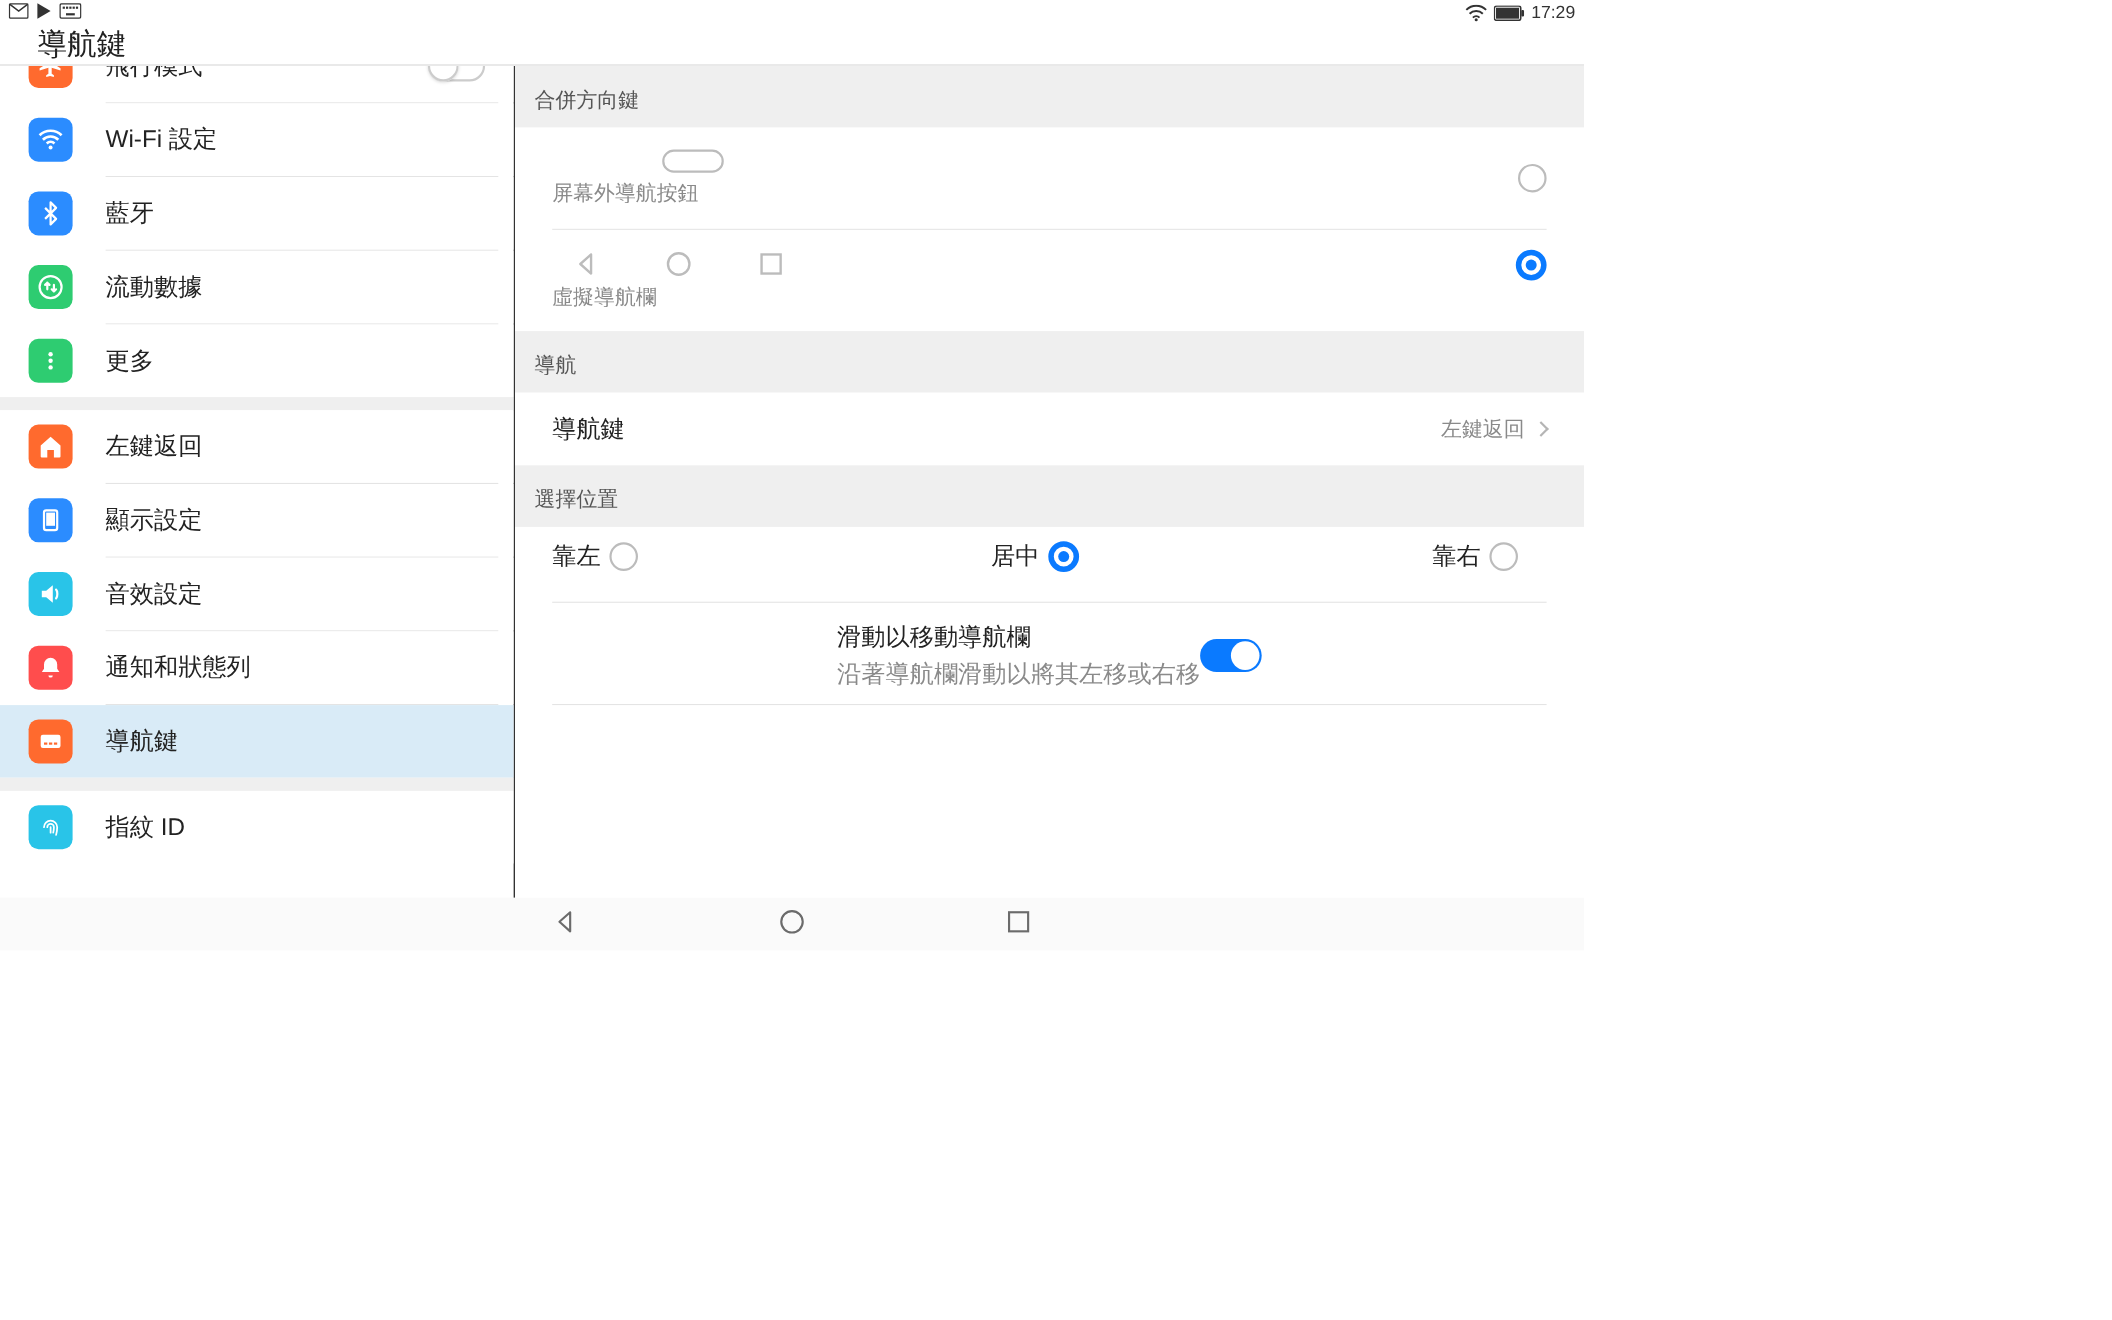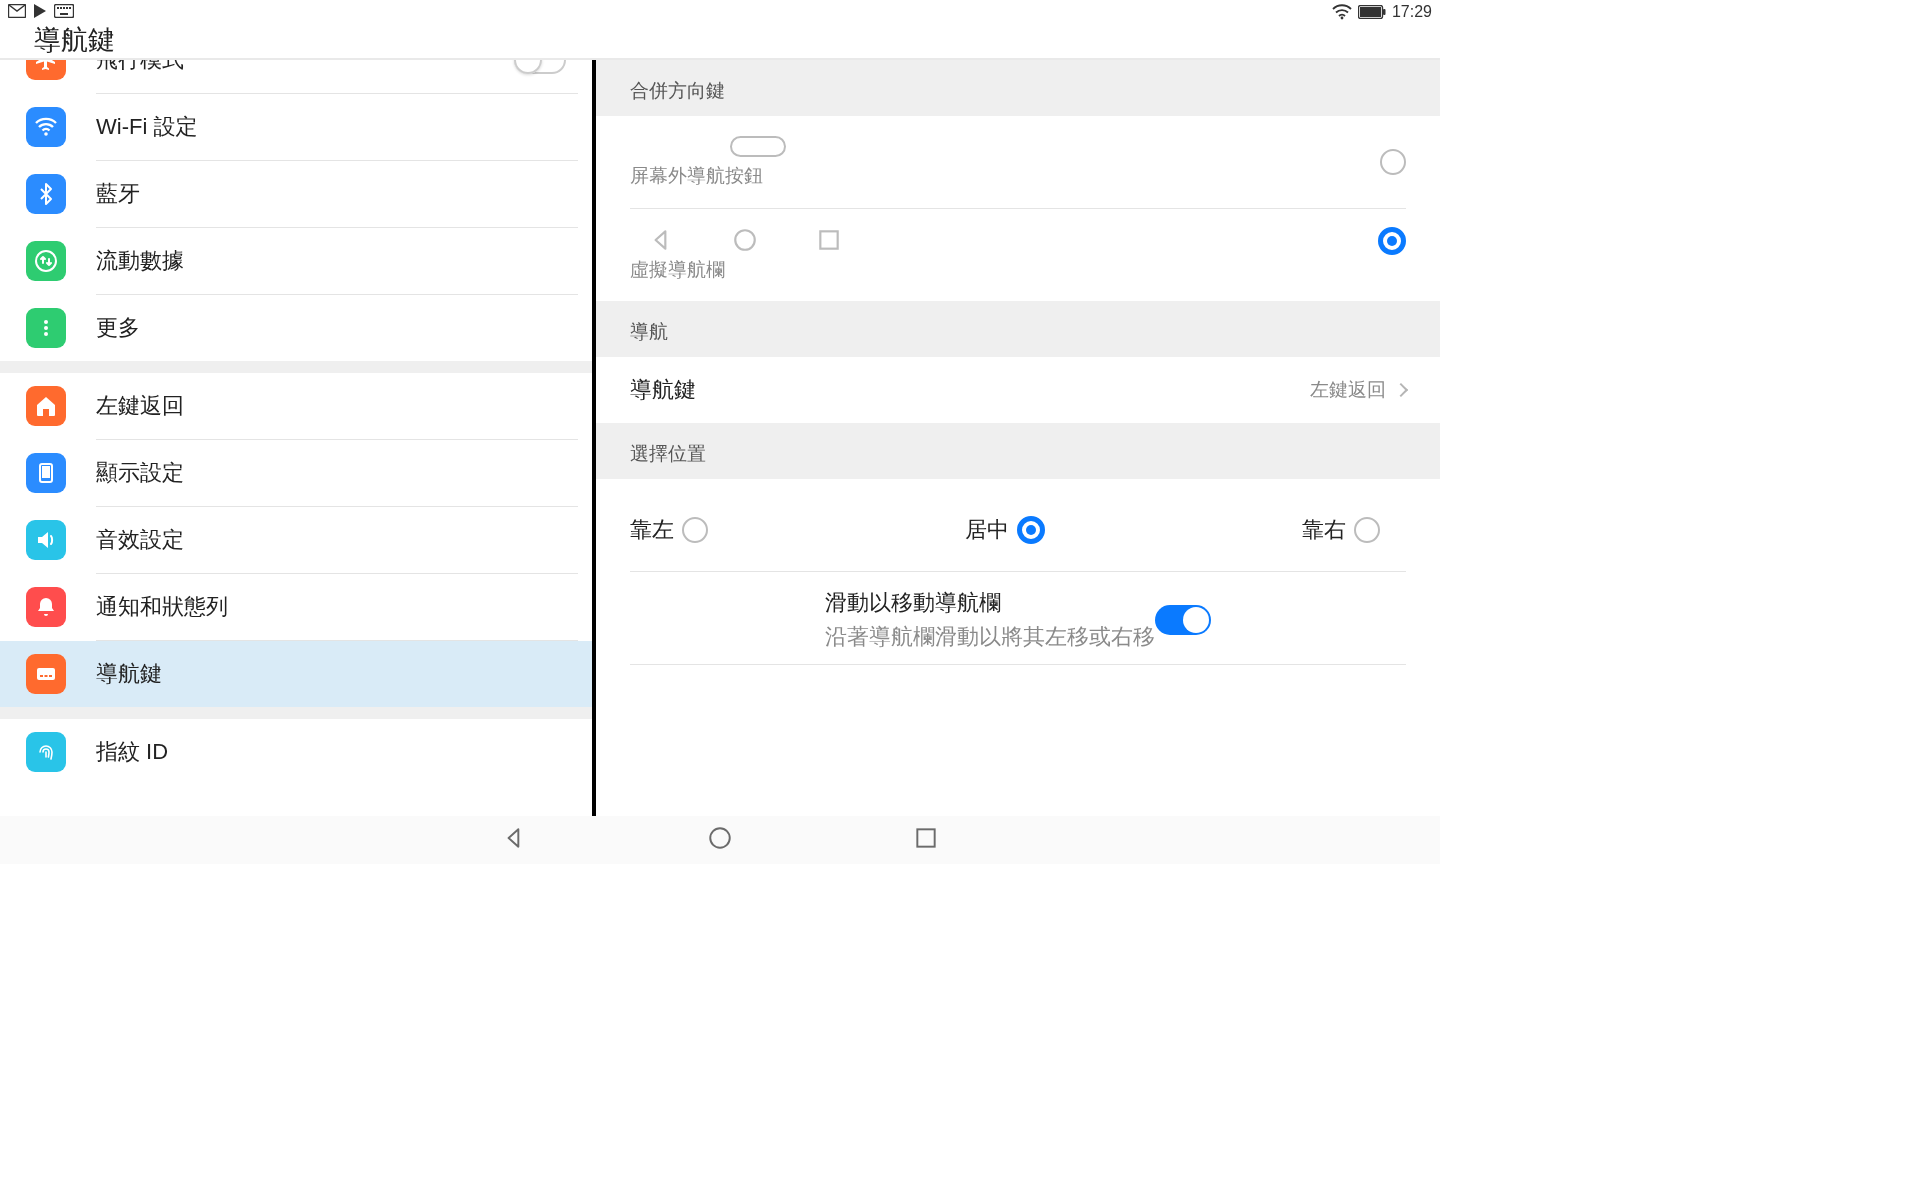--- a/index.html
+++ b/index.html
@@ -18,21 +18,21 @@
 .status-right svg { display: block; }
 
 .pane-header {
   height: 74px; display: flex; align-items: center;
   padding: 0 28px 0 34px; font-size: 27px; color: #222; font-weight: 500;
 }
 .pane-header.detail { padding-left: 34px; }
 .header-sep { height: 2px; background: #e9e9e9; }
 
 .main { display: flex; height: 756px; }
-.sidebar { width: 596px; height: 100%; overflow: hidden; position: relative; border-right: 4px solid #000000; }
+.sidebar { width: 468px; height: 100%; overflow: hidden; position: relative; border-right: 1px solid #000000; }
 .detail  { flex: 1; height: 100%; overflow: hidden; background: #fff; }
 
 .sidebar-list { position: absolute; left: 0; right: 0; top: -33px; }
 
 .group-gap { height: 12px; background: #efefef; }
 .sb-item {
   display: flex; align-items: center; height: 66px;
   padding: 0 26px 0 26px; background: #fff;
 }
 .sb-item.selected { background: #d9ebf7; }
@@ -52,21 +52,21 @@
 }
 
 .sb-switch::after {
   content: ""; position: absolute; left: -2px; top: -2px;
   width: 28px; height: 28px; border-radius: 14px; background: #fff;
   box-shadow: 0 0 0 2px #ccc inset, 0 1px 3px rgba(0,0,0,.15);
 }
 
 .section-header {
   background: #efefef; color: #555; font-size: 19px;
-  padding: 18px 34px 12px 34px;
+  padding: 18px 34px 12px 18px;
 }
 .opt {
   display: flex; align-items: center; justify-content: space-between;
   padding: 16px 34px; background: #fff;
 }
 .opt-tall { height: 92px; flex-direction: column; align-items: stretch; justify-content: center; gap: 6px; }
 .opt-row  { height: 66px; }
 .opt .caption { color: #8a8a8a; font-size: 19px; }
 .opt .title   { color: #222; font-size: 22px; }
 .opt .value   { color: #8a8a8a; font-size: 19px; display: flex; align-items: center; gap: 10px; }
@@ -88,21 +88,21 @@
 }
 .radio.checked { border-color: #0a7aff; }
 .radio.checked::after {
   content: ""; width: 12px; height: 12px; border-radius: 50%; background: #0a7aff;
 }
 .radio.big { width: 28px; height: 28px; border-width: 5px; }
 .radio.big.checked::after { width: 10px; height: 10px; }
 
 .pos-row {
   display: flex; align-items: center; justify-content: space-between;
-  padding: 36px 60px 26px 34px;
+  padding: 12px 60px 26px 34px;
 }
 .pos-option { display: flex; align-items: center; gap: 8px; font-size: 22px; color: #222; }
 
 .toggle {
   width: 56px; height: 30px; border-radius: 15px; background: #0a7aff; position: relative;
 }
 .toggle::after {
   content: ""; position: absolute; right: 2px; top: 2px;
   width: 26px; height: 26px; border-radius: 13px; background: #fff;
 }

